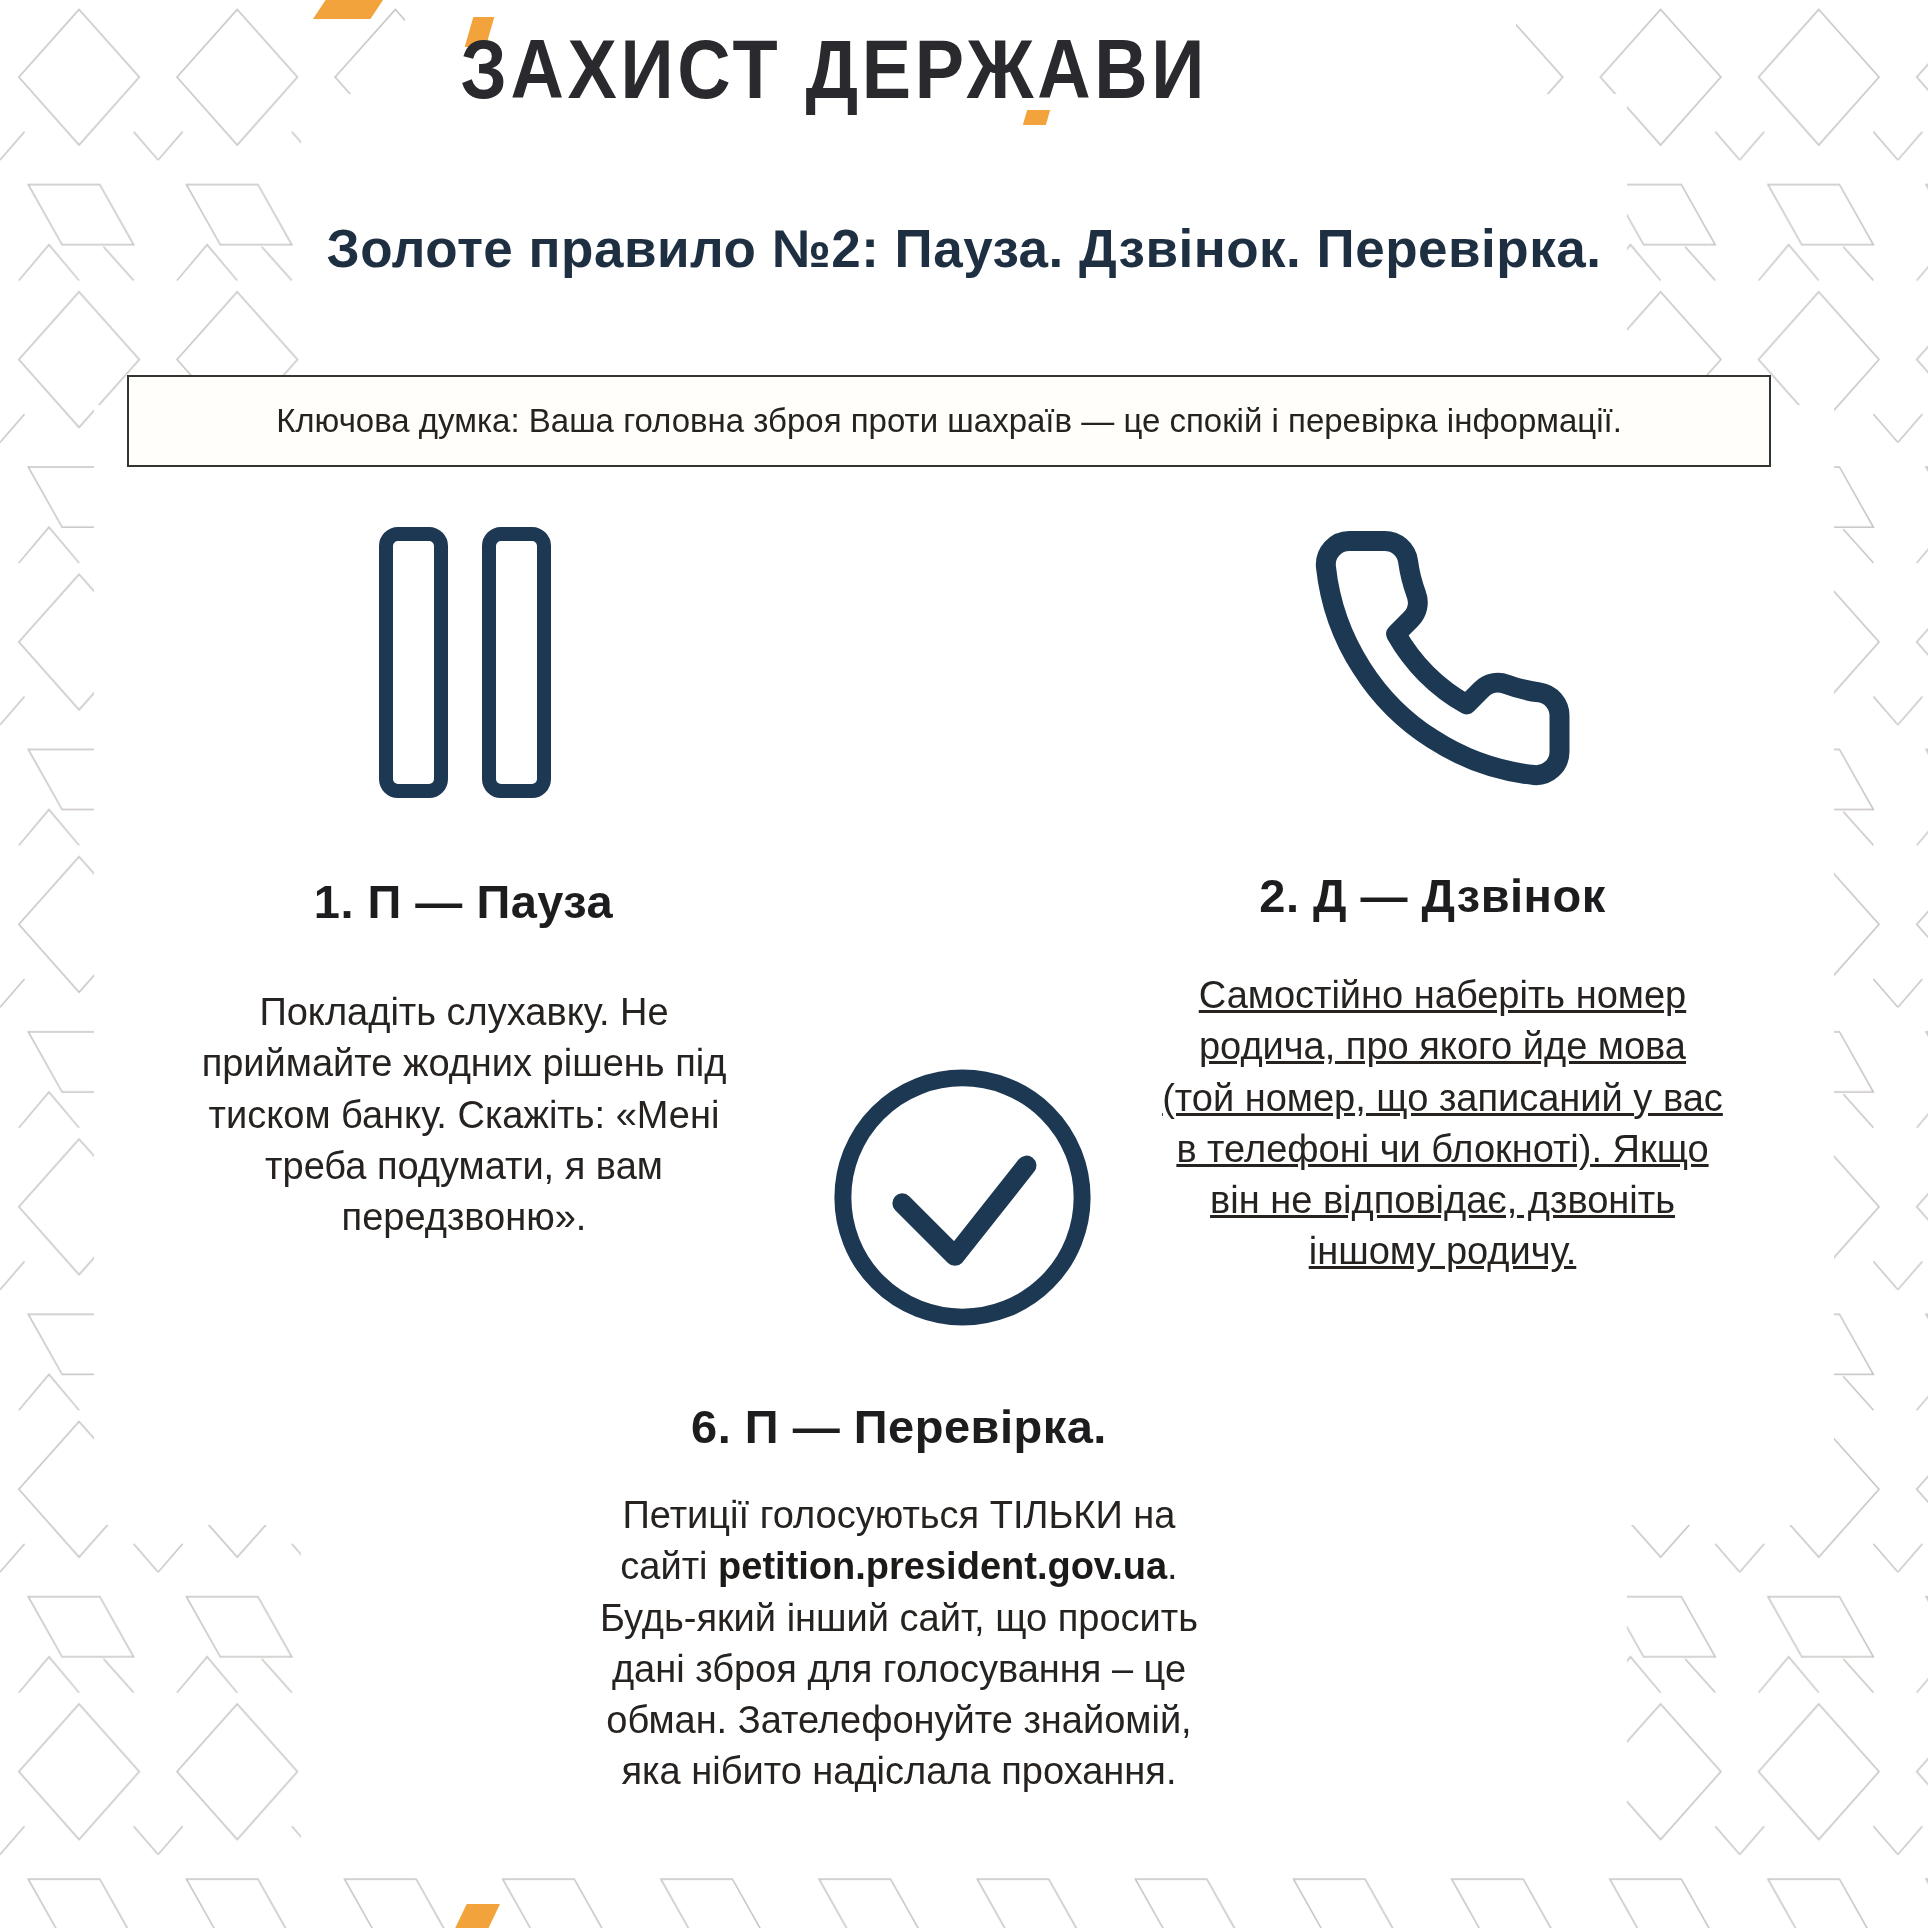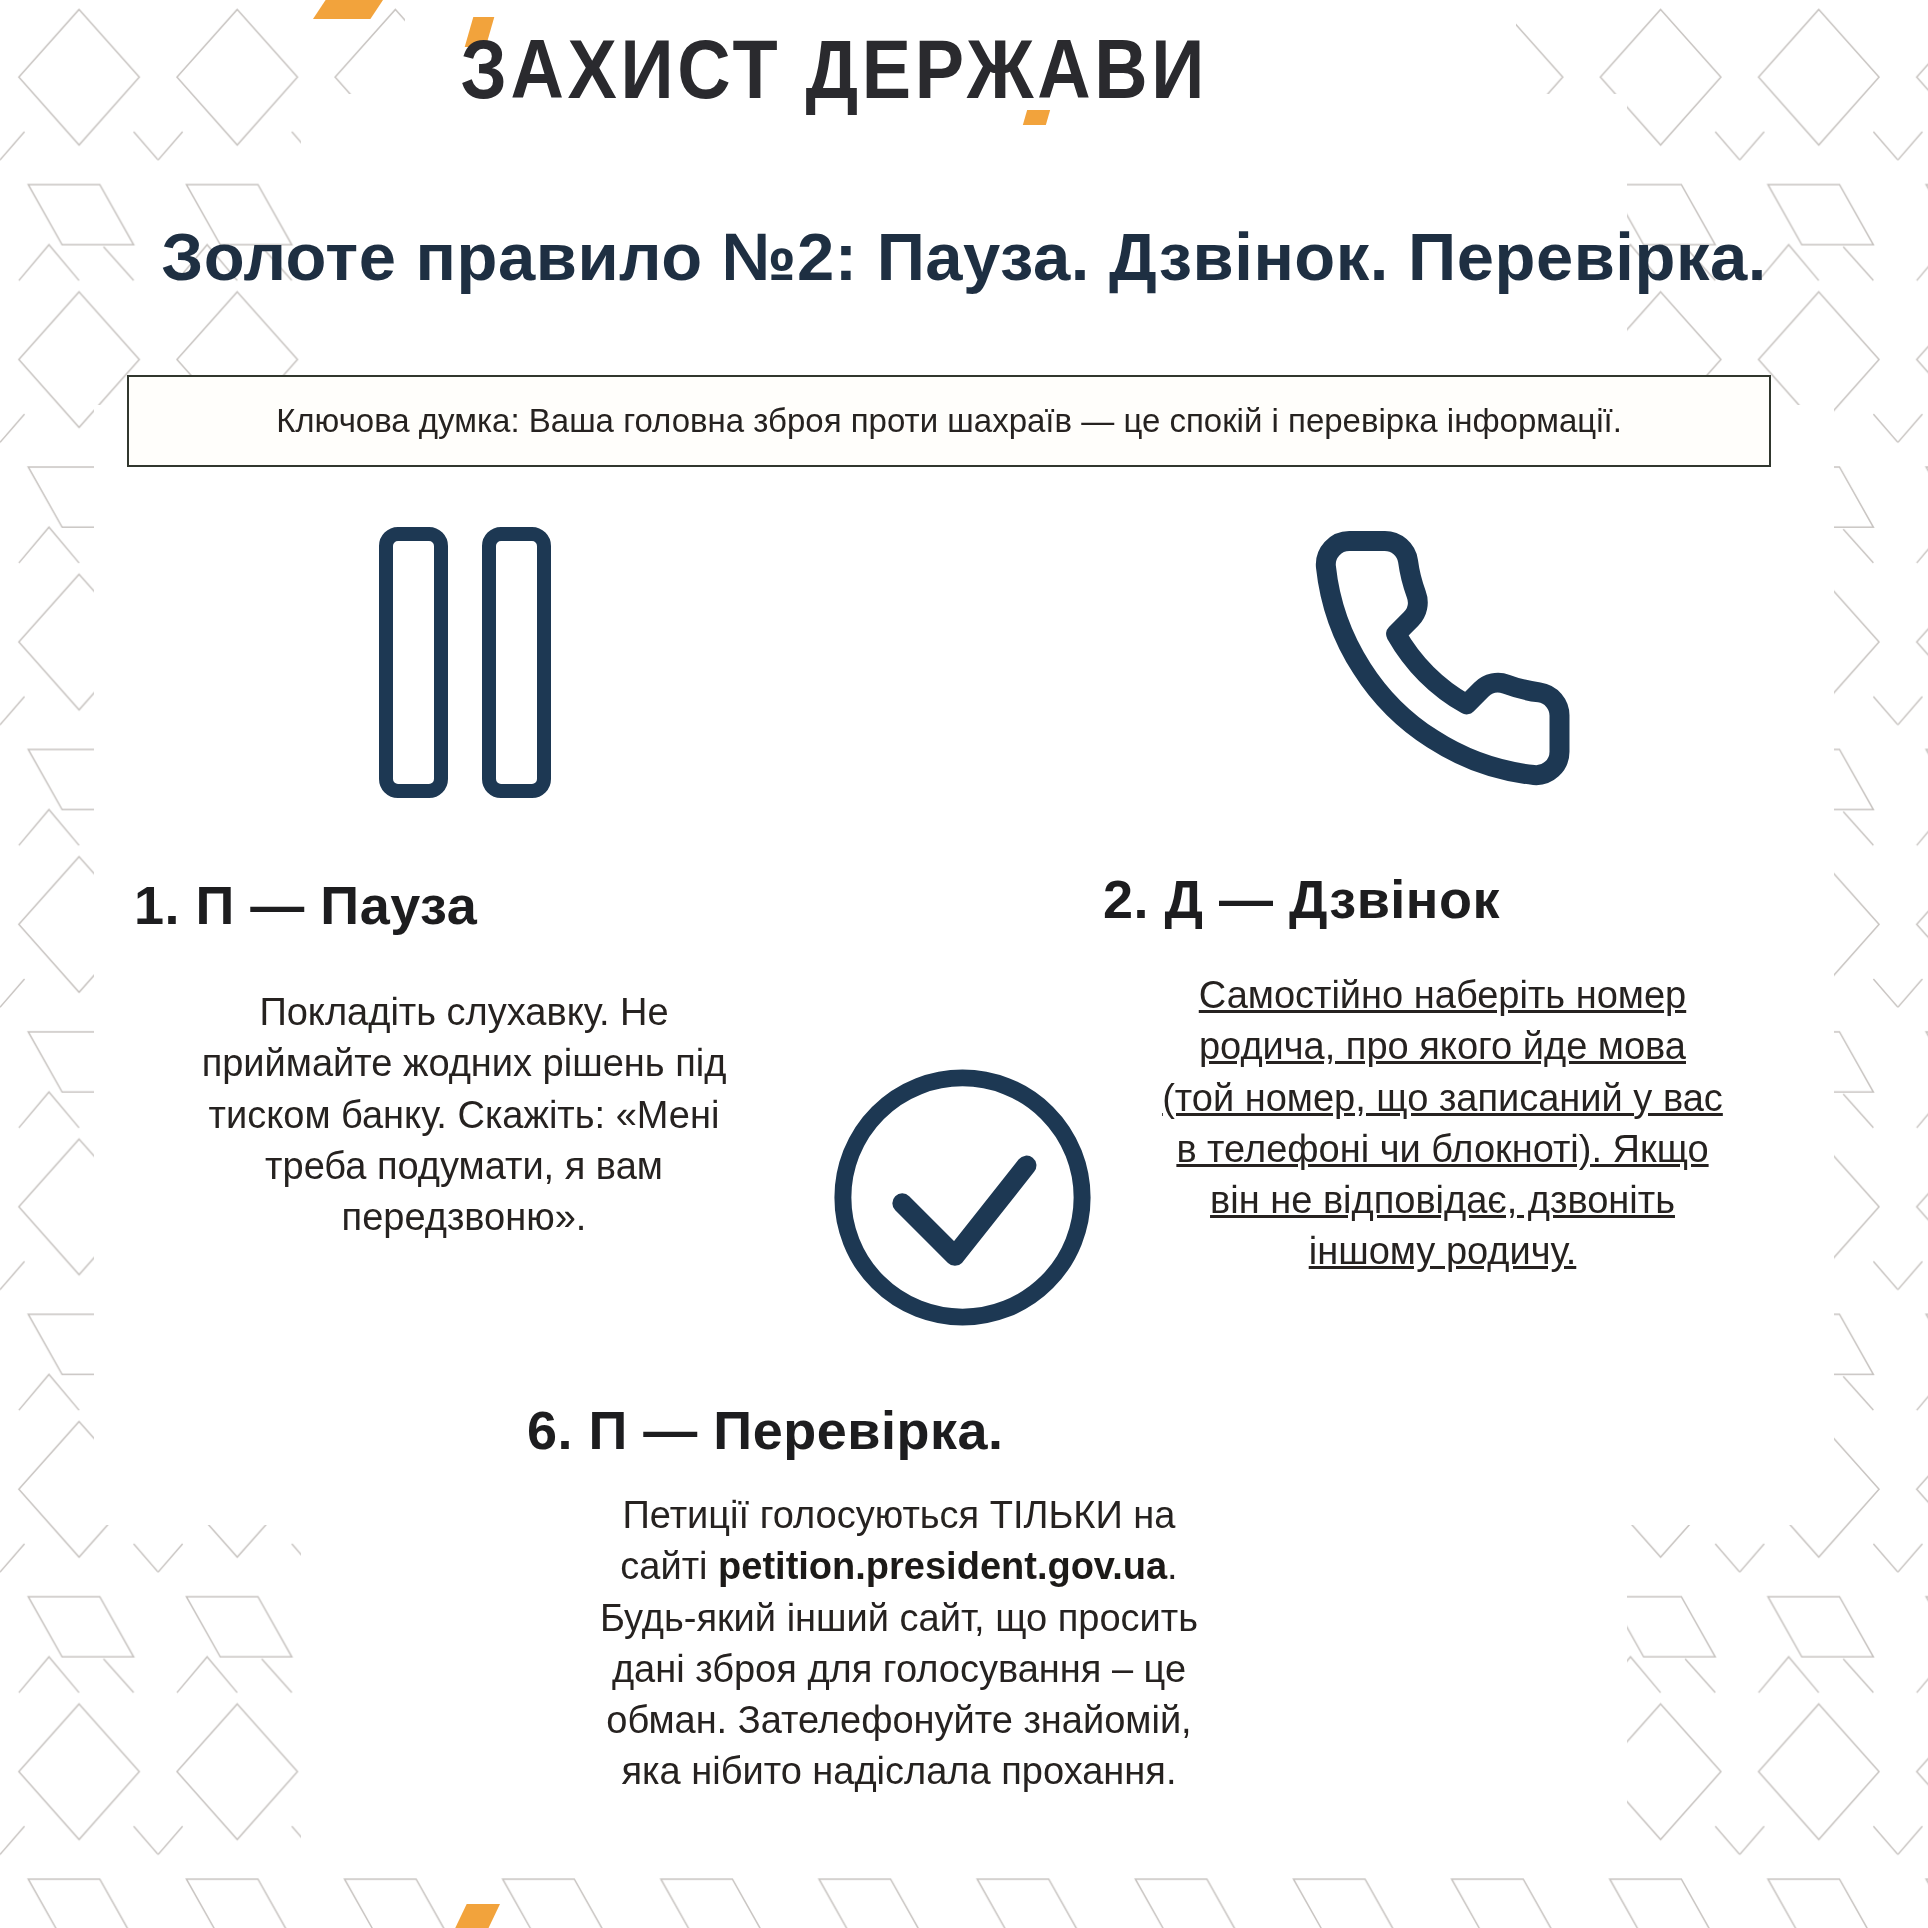--- a/index.html
+++ b/index.html
@@ -32,42 +32,42 @@
   .logo-text{
     font-size:77px;font-weight:bold;letter-spacing:3.8px;color:#2a2a2e;
     transform:scale(0.96,1.08);display:inline-block;white-space:nowrap;
   }
   .logo-accent{position:absolute;background:#f2a33c;transform:skewX(-16deg);}
   .logo-accent-top{left:34px;top:-7.5px;width:21px;height:30px;}
   .logo-accent-bottom{left:74%;bottom:-11.3px;width:22.6px;height:15px;}
   
   .title{
     position:absolute;left:0;top:218px;width:1928px;text-align:center;z-index:3;
-    font-size:67px;font-weight:bold;color:#1e2f42;letter-spacing:0.5px;
+    font-size:53px;font-weight:bold;color:#1e2f42;letter-spacing:0.5px;
   }
   
   .keybox{
     position:absolute;left:127px;top:375px;width:1644px;height:92px;z-index:3;
     border:2.8px solid #31372e;box-sizing:border-box;
     display:flex;align-items:center;justify-content:center;
     font-size:33px;color:#262220;background:#fffefb;
   }
   
   .pause-wrap{position:absolute;left:379px;top:527px;display:flex;gap:34px;z-index:3;}
   .pause-bar{
     width:41px;height:243px;border:14px solid #1d3853;border-radius:19px;
     background:#ffffff;
   }
   .icon-svg{position:absolute;z-index:3;}
   #phone-icon{left:1301px;top:508px;}
   #check-icon{left:825px;top:1060px;}
   
   .sec-heading{
-    position:absolute;z-index:3;text-align:left;
-    font-size:54px;font-weight:bold;color:#1d1d1f;letter-spacing:0.5px;
+    position:absolute;z-index:3;text-align:center;
+    font-size:47px;font-weight:bold;color:#1d1d1f;letter-spacing:0.5px;
   }
   #h1{left:134px;top:874px;width:659px;}
   #h2{left:1103px;top:868px;width:659px;}
   #h3{left:527px;top:1399px;width:744px;}
   .sec-body{
     position:absolute;z-index:3;text-align:center;
     font-size:38px;line-height:1.35;color:#262220;
   }
   #b1{left:186px;top:987px;width:556px;}
   #b2{left:1160px;top:970px;width:565px;text-decoration:underline;}

